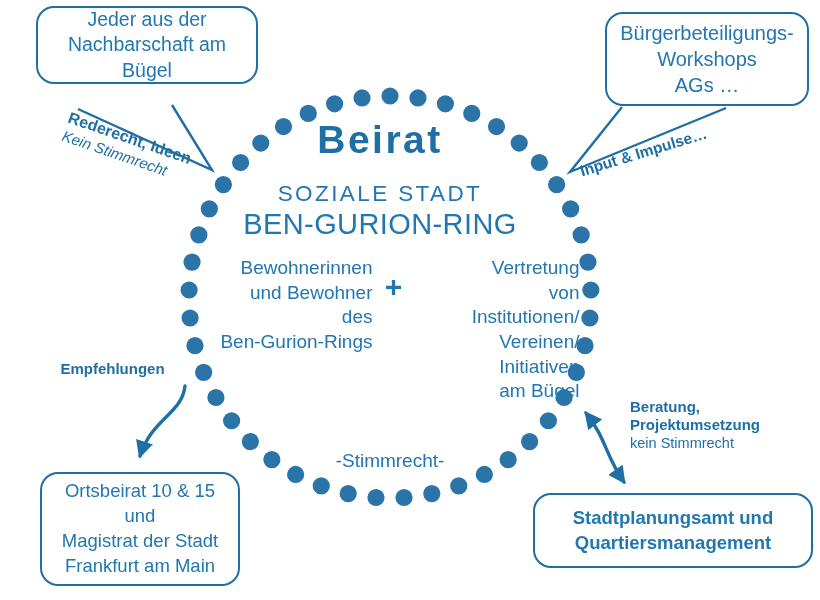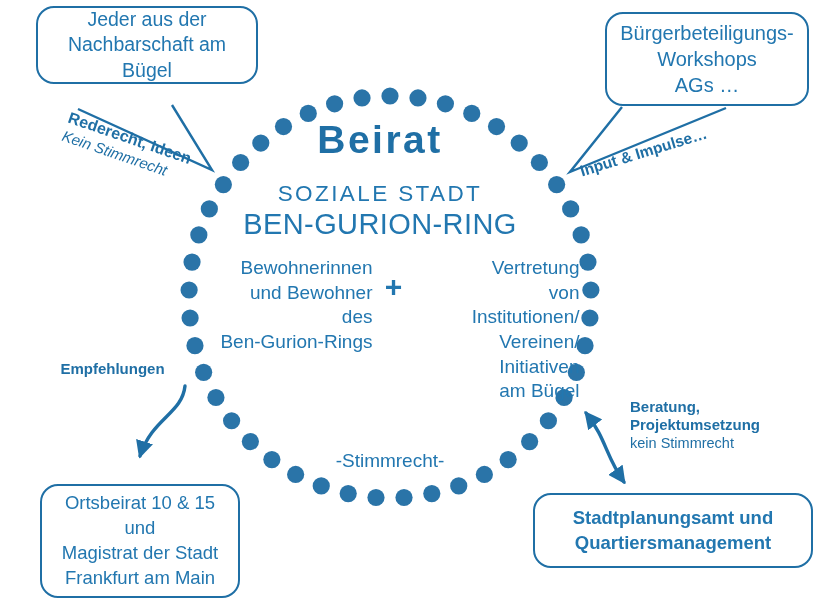--- a/index.html
+++ b/index.html
@@ -54,21 +54,21 @@
     background: #ffffff;
     color: #2277b0;
     display: flex;
     align-items: center;
     justify-content: center;
     text-align: center;
     line-height: 1.34;
     z-index: 6;
   }
   #box-ortsbeirat {
-    left: 40px; top: 484px; width: 200px; height: 114px;
+    left: 40px; top: 472px; width: 200px; height: 114px;
     font-size: 18.5px;
   }
   #box-stadtplanung {
     left: 533px; top: 493px; width: 280px; height: 75px;
     font-size: 18.5px;
     font-weight: bold;
   }
 
   
   #dot-circle {

